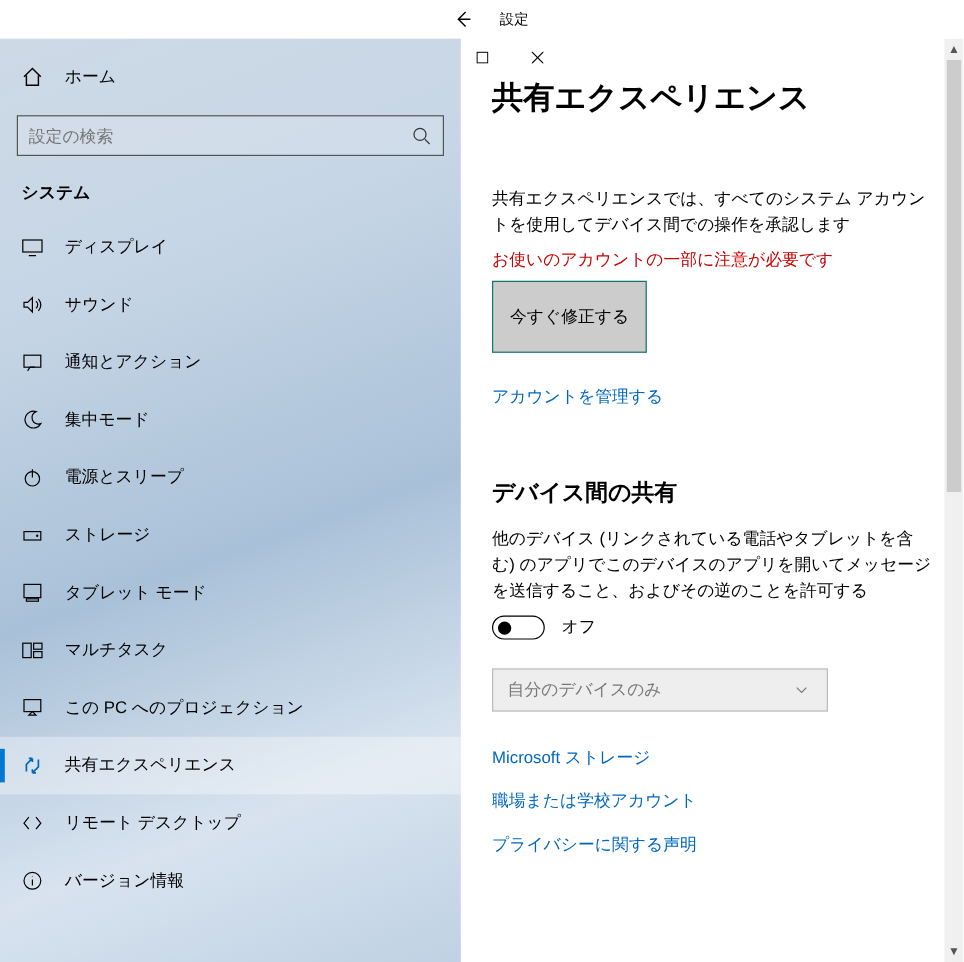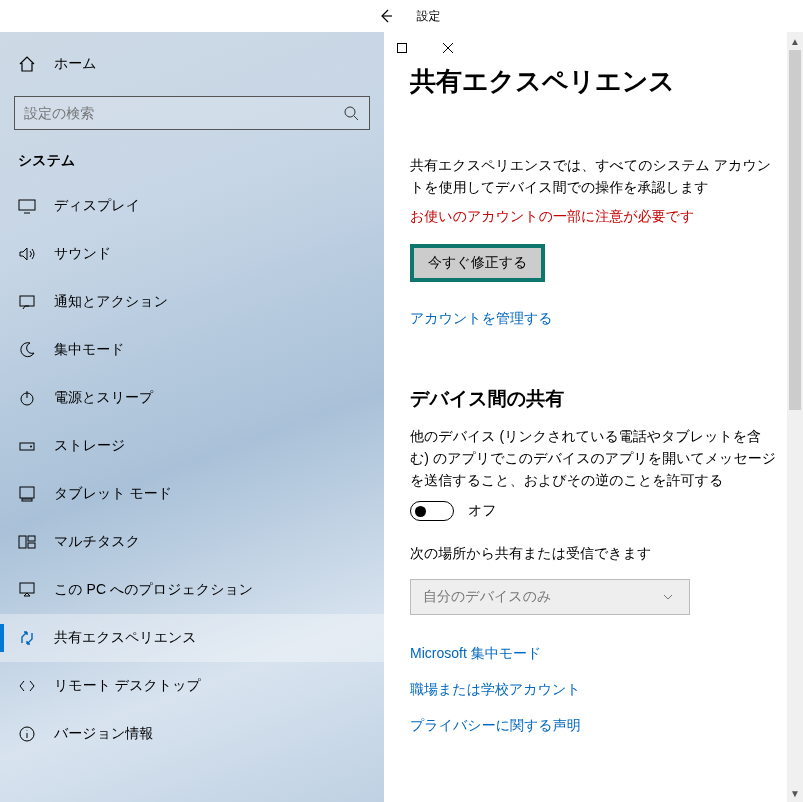--- a/index.html
+++ b/index.html
@@ -23,21 +23,21 @@
   .nav li { height:48px; display:flex; align-items:center; padding-left:18px; gap:18px; position:relative; }
   .nav li.active { background:rgba(255,255,255,0.35); }
   .nav li.active::before { content:""; position:absolute; left:0; top:10px; bottom:10px; width:4px; background:#0078d4; }
   .nav .lbl { font-size:14px; }
   .icon { width:18px; height:18px; display:flex; align-items:center; justify-content:center; }
   .content { flex:1; padding:20px 26px 0 26px; overflow-y:auto; position:relative; }
   h1.page { font-size:26px; font-weight:600; margin:12px 0 56px; }
   h2.sec { font-size:19px; font-weight:600; margin:0 0 14px; }
   p.desc { font-size:14px; line-height:1.55; margin-bottom:10px; color:#000; max-width:430px; }
   .warn { color:#c90000; font-size:14px; margin-bottom:8px; }
-  .btn { display:inline-block; background:#ccc; border:4px solid #0f766e; padding:6px 14px; font-size:14px; margin-bottom:28px;margin-top:10px; }
+  .btn { display:inline-block; background:#ccc; border:1px solid #0f766e; padding:20px 14px; font-size:14px; margin-bottom:28px; }
   a.link { color:#0067c0; text-decoration:none; font-size:14px; display:inline-block; margin-bottom:28px; }
   .spacer-lg { height:30px; }
   .toggle-row { display:flex; align-items:center; gap:14px; margin:8px 0 24px; }
   .toggle { width:44px; height:20px; border:1px solid #000; border-radius:10px; position:relative; background:#fff; }
   .toggle::after { content:""; position:absolute; width:11px; height:11px; background:#000; border-radius:50%; top:3.5px; left:4px; }
   .toggle-label { font-size:14px; }
   .select { width:280px; height:36px; border:1px solid #bbb; background:#eee; color:#777; padding:0 12px; display:flex; align-items:center; justify-content:space-between; margin-bottom:30px; }
   .sub { font-size:14px; margin-bottom:16px; }
   .scrollbar { position:absolute; right:0; top:0; bottom:0; width:16px; background:#f0f0f0; }
   .sb-btn { height:18px; display:flex; align-items:center; justify-content:center; color:#555; font-size:10px;}
@@ -225,30 +225,29 @@
       <div><a class="link">アカウントを管理する</a></div>
 
       <div class="spacer-lg"></div>
 
       <h2 class="sec">デバイス間の共有</h2>
       <p class="desc">他のデバイス (リンクされている電話やタブレットを含む) のアプリでこのデバイスのアプリを開いてメッセージを送信すること、およびその逆のことを許可する</p>
       <div class="toggle-row">
         <div class="toggle"></div>
         <span class="toggle-label">オフ</span>
       </div>
-      <p class="sub">次の場所から共有または受信できます</p>
       <div class="select">
         <span>自分のデバイスのみ</span>
         <span class="icon">
             <svg width="12" height="12" viewBox="0 0 12 12">
               <path d="M2 4 L6 8 L10 4" stroke="#777" fill="none"></path>
             </svg>
           </span>
       </div>
-      <div><a class="link" style="margin-bottom:18px">Microsoft 集中モード</a></div>
+      <div><a class="link" style="margin-bottom:18px">Microsoft ストレージ</a></div>
       <div><a class="link" style="margin-bottom:18px">職場または学校アカウント</a></div>
       <div><a class="link">プライバシーに関する声明</a></div>
 
       <div class="scrollbar">
         <div class="sb-btn">▲</div>
         <div class="sb-track">
             <div class="sb-thumb"></div>
           </div>
         <div class="sb-btn" style="position:absolute;bottom:0;width:100%">▼</div>
       </div>

